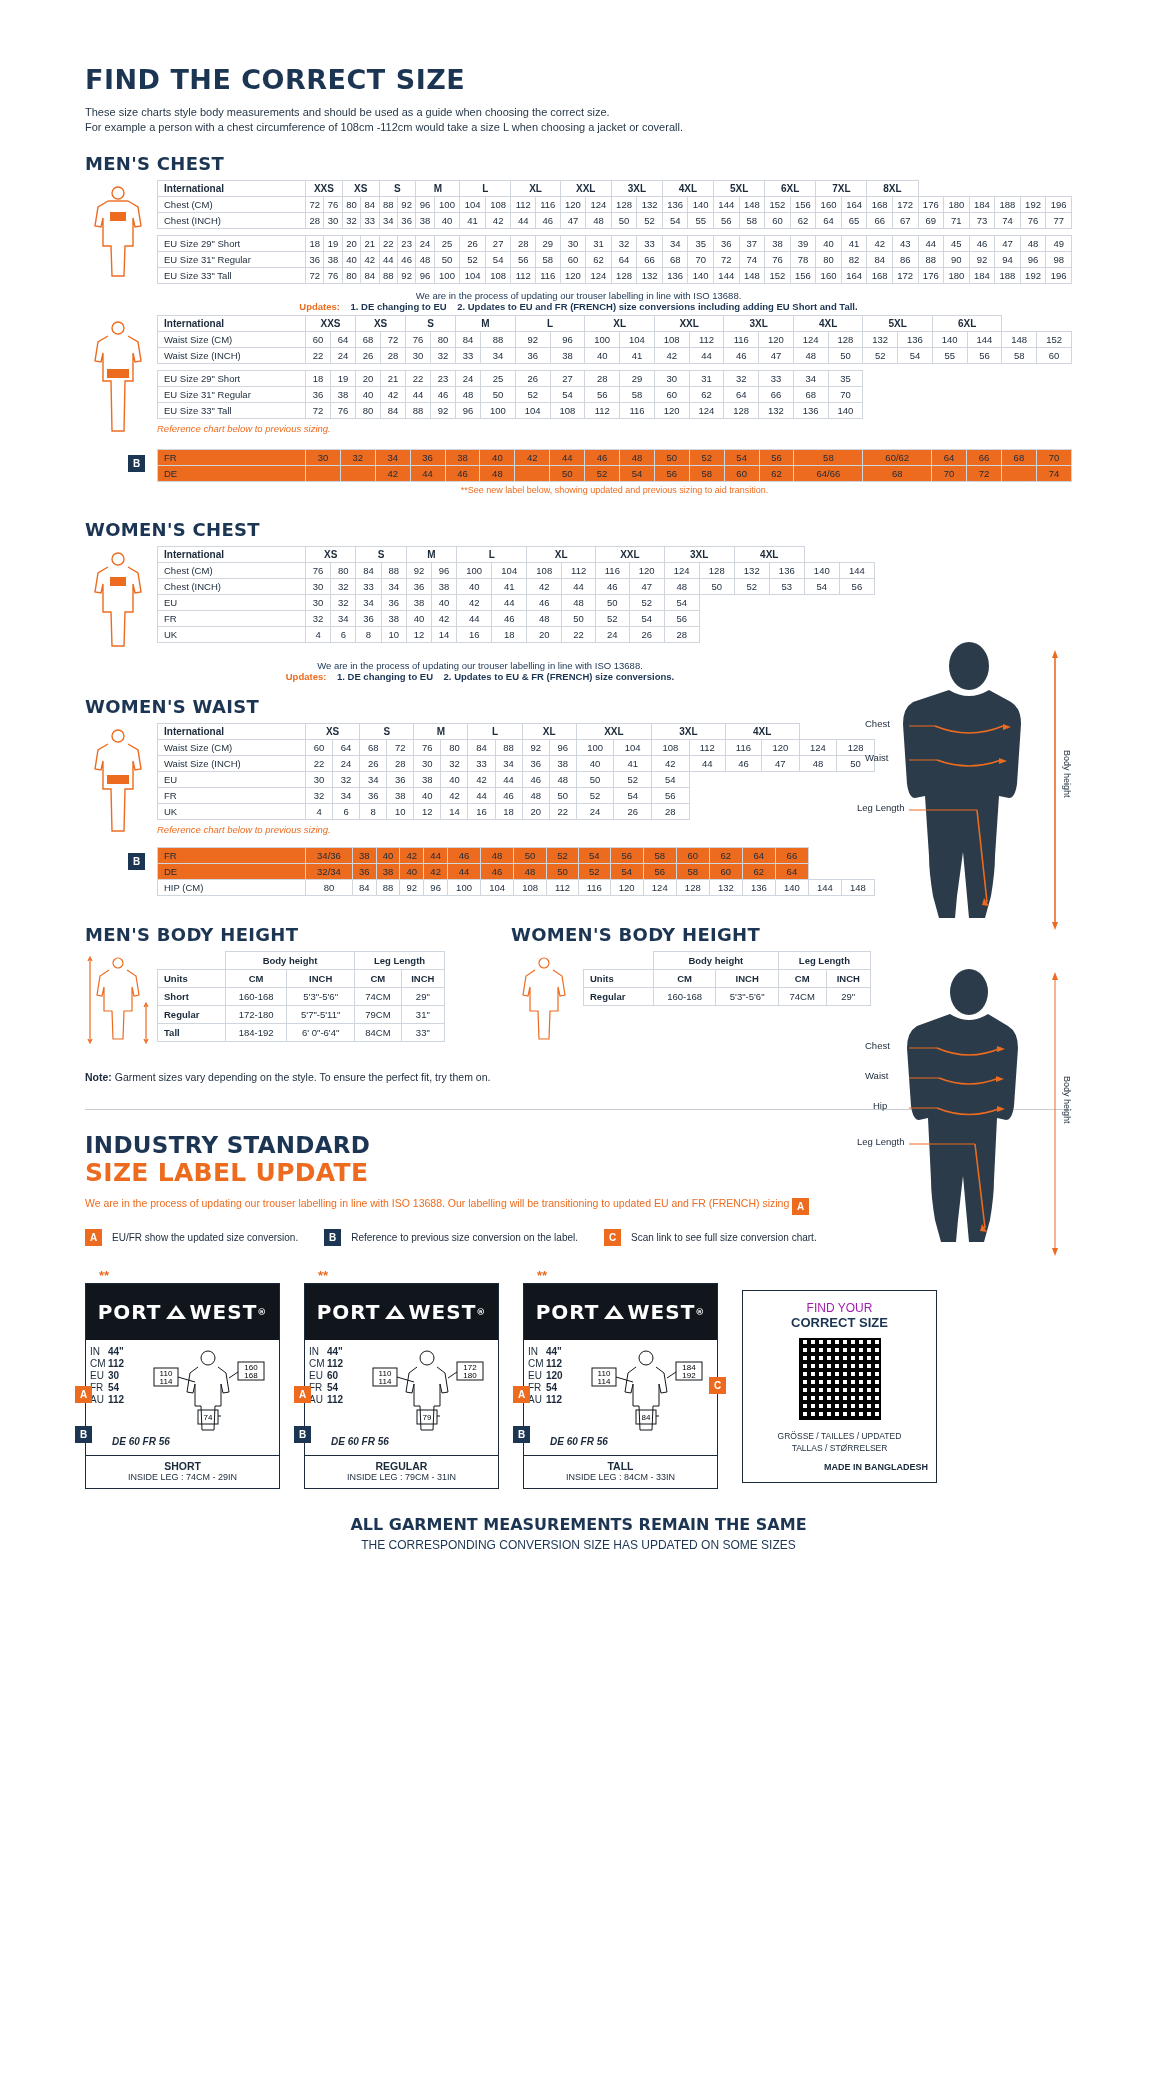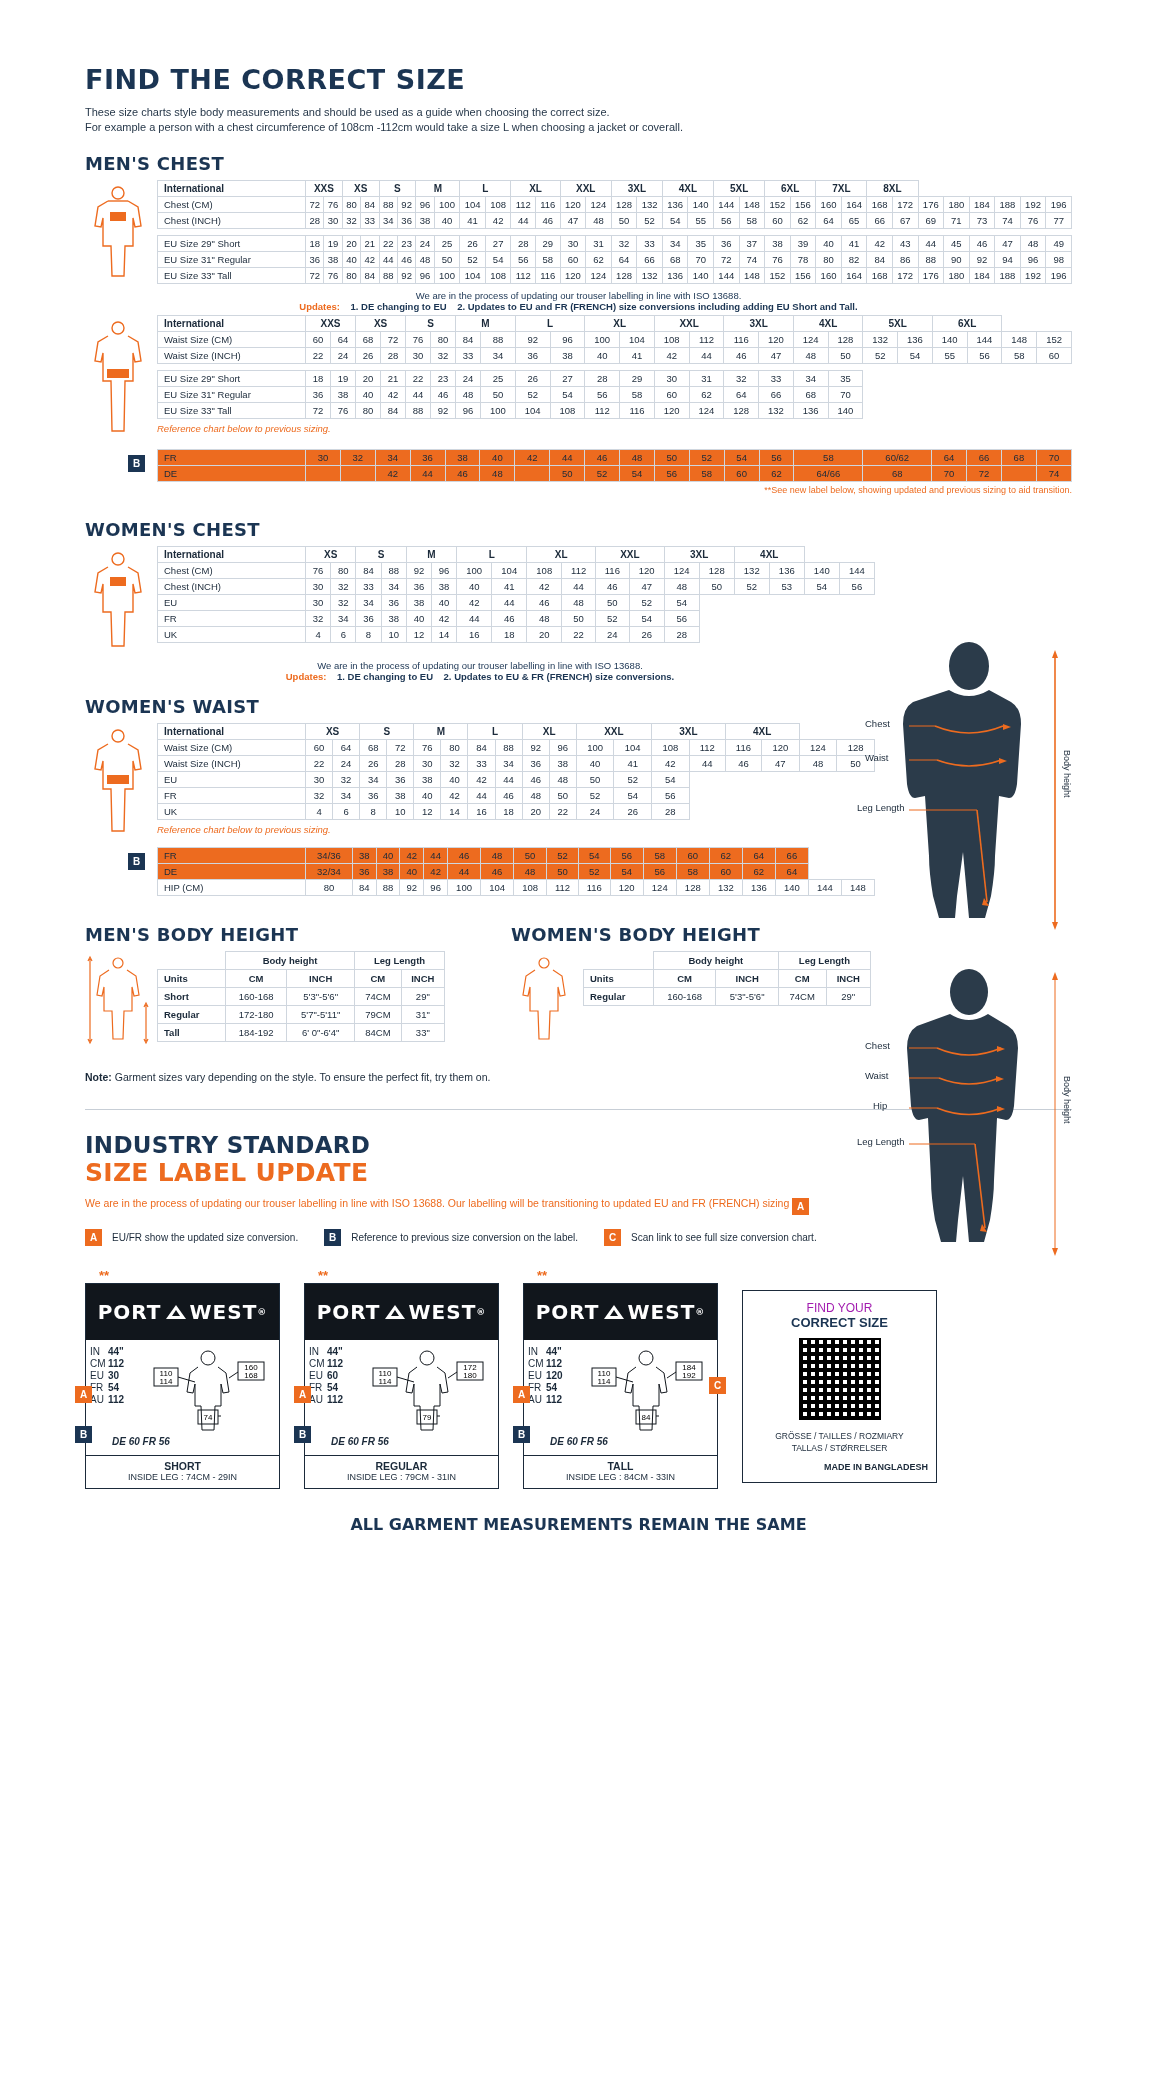--- a/index.html
+++ b/index.html
@@ -57,21 +57,21 @@
   table.sz tr.hdr td, table.sz tr.hdr th { font-weight:bold; font-size:10px; }
   table.sz tr.gap td { border:none; height:7px; }
 
   .orange-row td { background:#ed6b1f; color:#ffffff; border-color:#ed6b1f; }
   .orange-row td.lbl { text-align:left; font-weight:normal; }
 
   .note-updates { font-size:9.5px; color:#1b3553; margin:5px 0 3px 0; }
   .note-updates .u-lab { color:#ed6b1f; font-weight:bold; }
   .note-updates .b1 { font-weight:bold; }
   .ref-note { font-size:9.5px; color:#ed6b1f; font-style:italic; margin:4px 0 2px 0; }
-  .see-label { font-size:9px; color:#ed6b1f; text-align:right; margin-top:3px; }
+  .see-label { font-size:9px; color:#ed6b1f; text-align:center; margin-top:3px; }
 
   .badge-b {
     display:inline-block;
     width:17px; height:17px;
     background:#1b3553; color:#fff;
     font-size:10px; font-weight:bold;
     text-align:center; line-height:17px;
     margin-right:4px;
   }
   .badge-a { background:#ed6b1f; }
@@ -1200,29 +1200,30 @@
             <div class="de-row">DE 60 FR 56</div>
             <div class="label-bottom"><span class="big">TALL</span><span>INSIDE LEG : 84CM - 33IN</span></div>
           </div>
           <div class="side-badge" style="top: 118px;">A</div>
           <div class="side-badge b" style="top: 158px;">B</div>
         </div>
         <div class="qr-card" style="margin-top: 22px;">
           <div class="t1">FIND YOUR</div>
           <div class="t2">CORRECT SIZE</div>
           <div class="qr-img"></div>
-          <div class="foot">GRÖSSE / TAILLES / ROZMIARY</div>
+          <div class="foot">GRÖSSE / TAILLES / UPDATED</div>
           <div class="foot">TALLAS / STØRRELSER</div>
           <div class="made">MADE IN BANGLADESH</div>
           <div class="side-badge c-badge" style="background:#ed6b1f">C</div>
         </div>
       </div>
 
     <div class="closing">
       <div class="l1">ALL GARMENT MEASUREMENTS REMAIN THE SAME</div>
+      <div class="l2">THE CORRESPONDING CONVERSION SIZE HAS UPDATED ON SOME SIZES</div>
     </div>
 
   </div>
 
   <div class="model-col">
     <div class="model">
       <svg width="215" height="300" viewBox="0 0 215 300">
         <g fill="#2b3b4a">
           <ellipse cx="112" cy="26" rx="20" ry="24"></ellipse>
           <path d="M92 50 q20 12 40 0 l22 12 q10 6 10 22 l-4 60 q-2 14 -8 14 l-10 -2 l-4 60 q0 16 -4 40 l-6 22 h-16 l-2 -22 l-4 -44 l-6 44 l-2 22 h-16 l-6 -22 q-4 -24 -4 -40 l-4 -60 l-10 2 q-6 0 -8 -14 l-4 -60 q0 -16 10 -22 z"></path>

